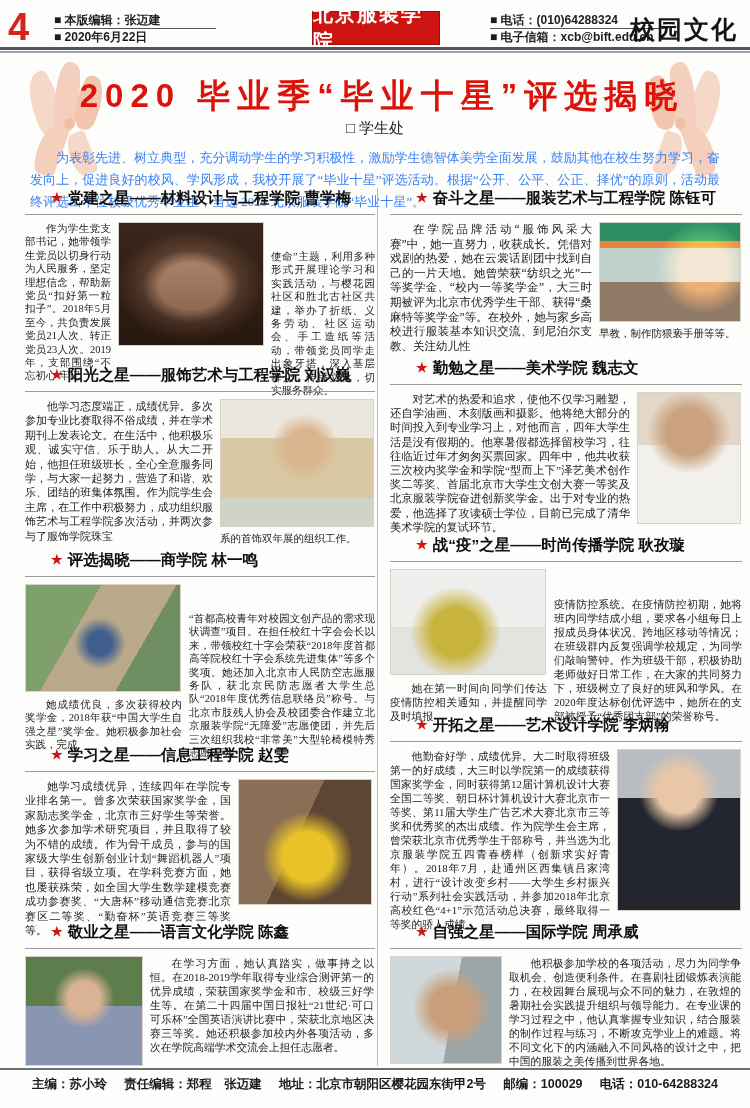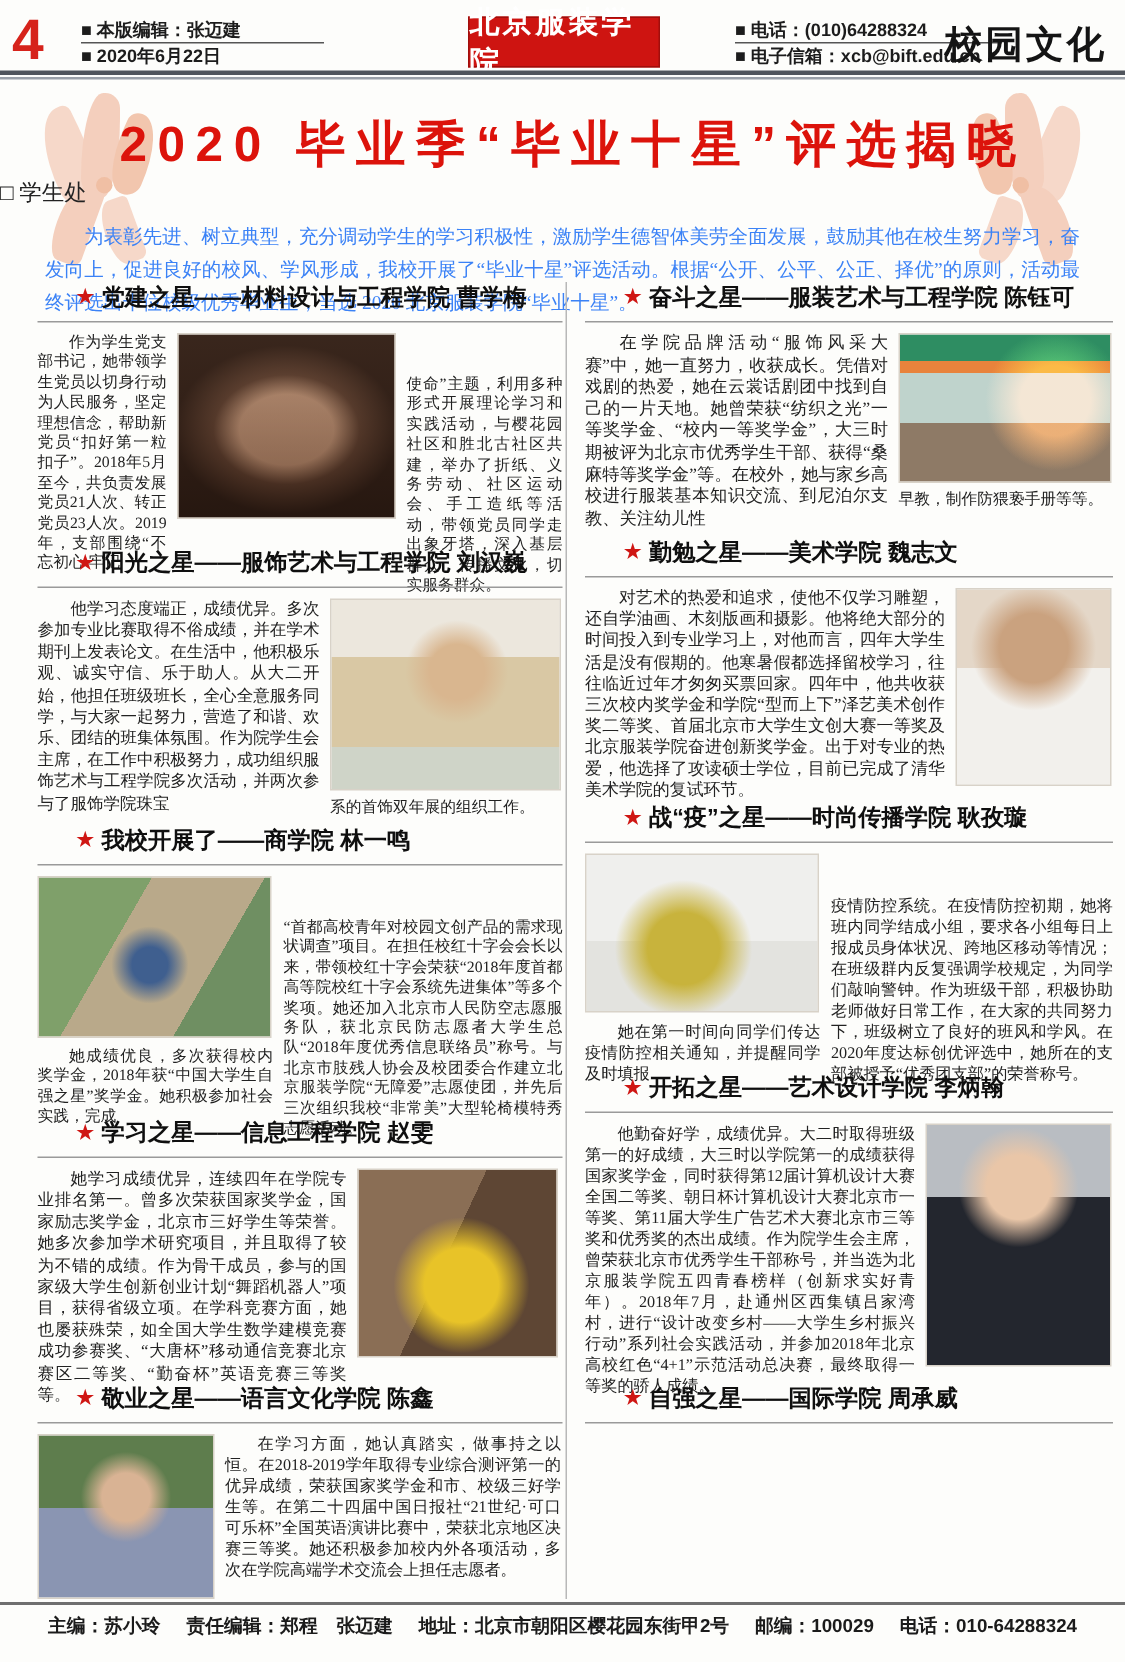--- a/index.html
+++ b/index.html
@@ -31,21 +31,21 @@
   .orn-r { left:640px; top:62px; transform:scaleX(-1); }
   .orn .petal { position:absolute; background:#f4cfbd; }
   .orn .p1 { width:30px; height:64px; left:0;  top:10px; border-radius:80% 20% 60% 40%/90% 10% 80% 20%; transform:rotate(-26deg); background:#f6d8c9;}
   .orn .p2 { width:26px; height:70px; left:24px; top:0;  border-radius:60% 40% 50% 50%/85% 15% 80% 20%; }
   .orn .p3 { width:26px; height:54px; left:46px; top:14px; border-radius:30% 70% 40% 60%/15% 85% 20% 80%; transform:rotate(24deg); background:#f2c6ae;}
   .orn .p4 { width:24px; height:52px; left:8px;  top:62px; border-radius:40% 60% 80% 20%/20% 80% 90% 10%; transform:rotate(200deg); }
   .orn .p5 { width:22px; height:44px; left:40px; top:70px; border-radius:40% 60% 70% 30%/20% 80% 85% 15%; transform:rotate(160deg); background:#f6d8c9;}
   .orn .dot { position:absolute; width:11px; height:11px; left:34px; top:56px; border-radius:50%; background:#f0bfa4; }
   .main-title { position:absolute; left:0; top:74px; width:100%; text-align:center;
     font:900 33px "Liberation Sans", sans-serif; color:#dc130b; letter-spacing:7px;padding-left:14px; }
-  .byline { position:absolute; left:0; top:119px; width:100%; font-size:15px; color:#222; }
+  .byline { position:absolute; left:0; top:119px; width:100%; text-align:center; font-size:15px; color:#222; }
   .intro { position:absolute; left:30px; top:147px; width:690px;
     color:#3b82f6; font-size:13px; line-height:1.7; text-align:justify; text-indent:2em; }
   
   .vdivider { position:absolute; left:377px; top:188px; width:1px; height:878px; background:#b8b8b8; }
   .art { position:absolute; }
   .artL { left:25px;  width:350px; }
   .artR { left:390px; width:352px; }
   .art-title { display:flex; align-items:baseline; gap:5px; padding:0 0 5px 26px;
     border-bottom:1px solid #9a9a9a;
     font:bold 15.5px "Liberation Sans", sans-serif; color:#0f0f0f; white-space:nowrap; }
@@ -184,21 +184,21 @@
     </div>
     <div class="art-body">
       <div class="txt f113" style="width:240px">对艺术的热爱和追求，使他不仅学习雕塑，还自学油画、木刻版画和摄影。他将绝大部分的时间投入到专业学习上，对他而言，四年大学生活是没有假期的。他寒暑假都选择留校学习，往往临近过年才匆匆买票回家。四年中，他共收获三次校内奖学金和学院“型而上下”泽艺美术创作奖二等奖、首届北京市大学生文创大赛一等奖及北京服装学院奋进创新奖学金。出于对专业的热爱，他选择了攻读硕士学位，目前已完成了清华美术学院的复试环节。</div>
       <div class="photo ph4"></div>
     </div>
   </div>
 
   <div class="art artL" style="top:550px">
     <div class="art-title">
       <span class="star">★</span>
-      <span>我校开展了——商学院 林一鸣</span>
+      <span>评选揭晓——商学院 林一鸣</span>
     </div>
     <div class="art-body">
       <div style="width:157px; flex:none">
         <div class="photo ph5"></div>
         <div class="txt f105" style="margin-top:6px">她成绩优良，多次获得校内奖学金，2018年获“中国大学生自强之星”奖学金。她积极参加社会实践，完成</div>
       </div>
       <div class="txt f105 noind" style="width:186px">“首都高校青年对校园文创产品的需求现状调查”项目。在担任校红十字会会长以来，带领校红十字会荣获“2018年度首都高等院校红十字会系统先进集体”等多个奖项。她还加入北京市人民防空志愿服务队，获北京民防志愿者大学生总队“2018年度优秀信息联络员”称号。与北京市肢残人协会及校团委合作建立北京服装学院“无障爱”志愿使团，并先后三次组织我校“非常美”大型轮椅模特秀志愿活动。</div>
     </div>
   </div>
 
@@ -246,20 +246,24 @@
     <div class="art-body">
       <div class="photo ph9"></div>
       <div class="txt f108" style="width:224px">在学习方面，她认真踏实，做事持之以恒。在2018-2019学年取得专业综合测评第一的优异成绩，荣获国家奖学金和市、校级三好学生等。在第二十四届中国日报社“21世纪·可口可乐杯”全国英语演讲比赛中，荣获北京地区决赛三等奖。她还积极参加校内外各项活动，多次在学院高端学术交流会上担任志愿者。</div>
     </div>
   </div>
 
   <div class="art artR" style="top:922px">
     <div class="art-title">
       <span class="star">★</span>
       <span>自强之星——国际学院 周承威</span>
+    </div>
+    <div class="art-body">
+      <div class="photo ph10"></div>
+      <div class="txt f108" style="width:232px">他积极参加学校的各项活动，尽力为同学争取机会、创造便利条件。在喜剧社团锻炼表演能力，在校园舞台展现与众不同的魅力，在敦煌的暑期社会实践提升组织与领导能力。在专业课的学习过程之中，他认真掌握专业知识，结合服装的制作过程与练习，不断攻克学业上的难题。将不同文化下的内涵融入不同风格的设计之中，把中国的服装之美传播到世界各地。</div>
     </div>
   </div>
 
   <div class="frule"></div>
   <div class="ftext">
     <span>主编：苏小玲</span>
     <span>责任编辑：郑程　张迈建</span>
     <span>地址：北京市朝阳区樱花园东街甲2号</span>
     <span>邮编：100029</span>
     <span>电话：010-64288324</span>

